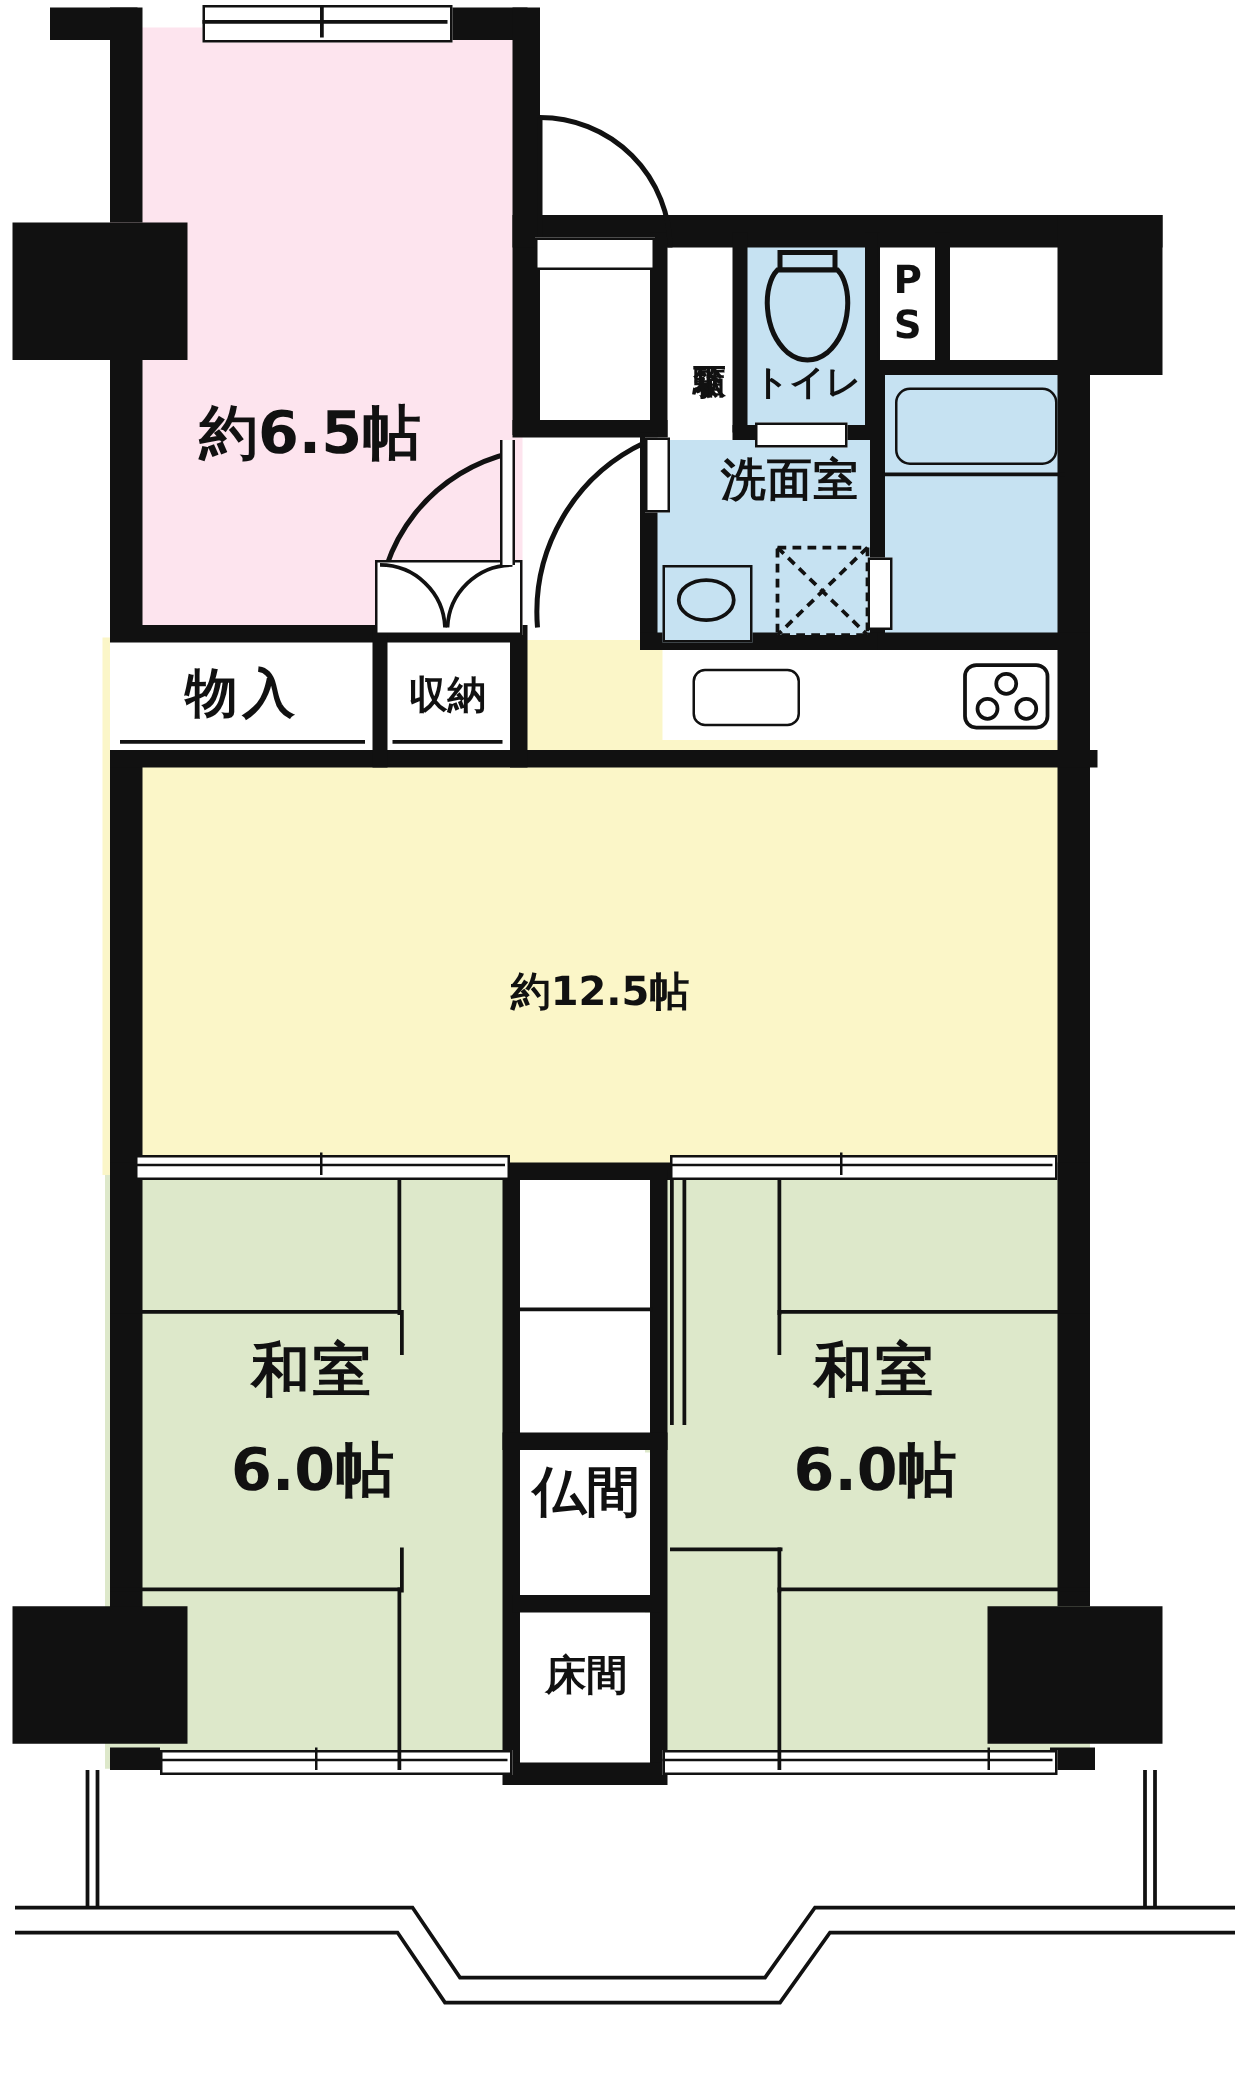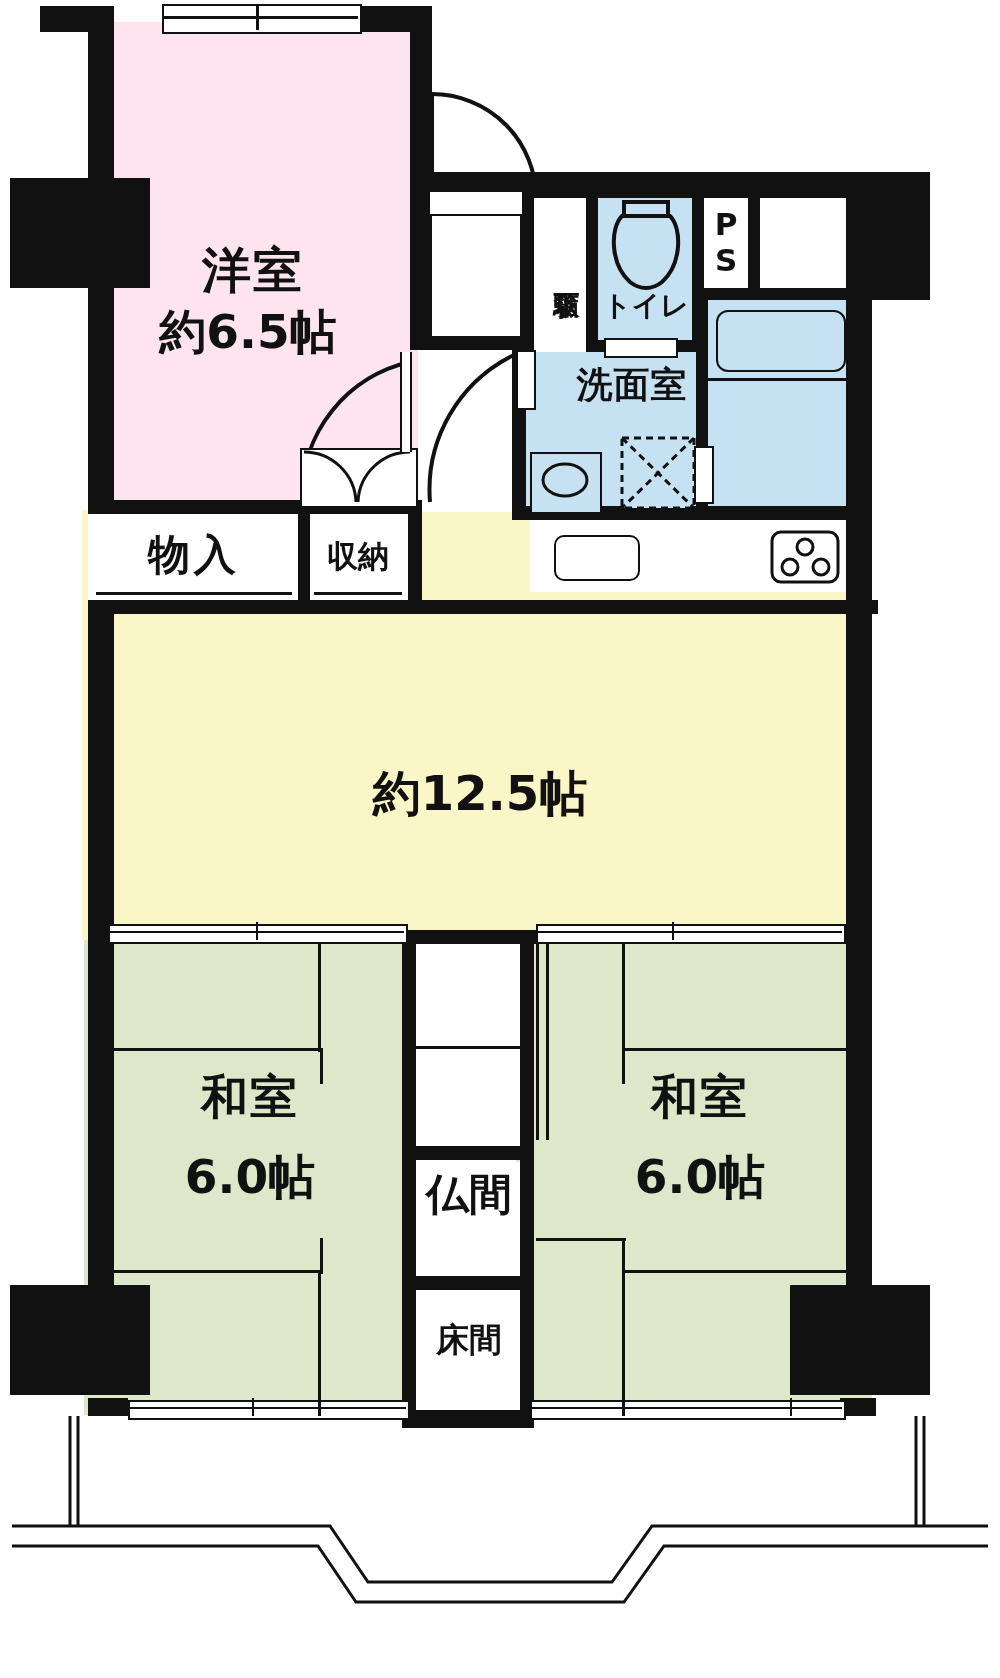--- a/index.html
+++ b/index.html
@@ -199,24 +199,23 @@
     <line x1="70" y1="2" x2="70" y2="112" stroke="#111" stroke-width="3"></line>
     <line x1="78" y1="2" x2="78" y2="112" stroke="#111" stroke-width="3"></line>
     <line x1="916" y1="2" x2="916" y2="112" stroke="#111" stroke-width="3"></line>
     <line x1="924" y1="2" x2="924" y2="112" stroke="#111" stroke-width="3"></line>
 
     <path d="M12,112 L330,112 L368,168 L612,168 L652,112 L988,112" fill="none" stroke="#111" stroke-width="3"></path>
 
     <path d="M12,132 L318,132 L356,188 L624,188 L664,132 L988,132" fill="none" stroke="#111" stroke-width="3"></path>
   </svg>
 
-  <div class="lbl" style="left:118px;top:240px;width:270px;height:62px;font-size:49px;letter-spacing:2px;">洋室</div>
-  <div class="lbl" style="left:98px;top:303px;width:300px;height:58px;font-size:47px;">約6.5帖</div>
-
-  <div class="lbl" style="left:310px;top:764px;width:340px;height:60px;font-size:48px;">約12.5帖</div>
+  <div class="lbl" style="left:98px;top:318px;width:300px;height:58px;font-size:47px;">約6.5帖</div>
+
+  <div class="lbl" style="left:310px;top:764px;width:340px;height:60px;font-size:32px;">約12.5帖</div>
 
   <div class="lbl" style="left:130px;top:1068px;width:240px;height:58px;font-size:47px;letter-spacing:2px;">和室</div>
   <div class="lbl" style="left:120px;top:1148px;width:260px;height:58px;font-size:47px;">6.0帖</div>
 
   <div class="lbl" style="left:580px;top:1068px;width:240px;height:58px;font-size:47px;letter-spacing:2px;">和室</div>
   <div class="lbl" style="left:570px;top:1148px;width:260px;height:58px;font-size:47px;">6.0帖</div>
 
 
   <div class="lbl" style="left:540px;top:206px;width:54px;height:132px;font-size:26px;
               writing-mode:vertical-rl;text-orientation:upright;line-height:1.0;">下駄箱</div>

